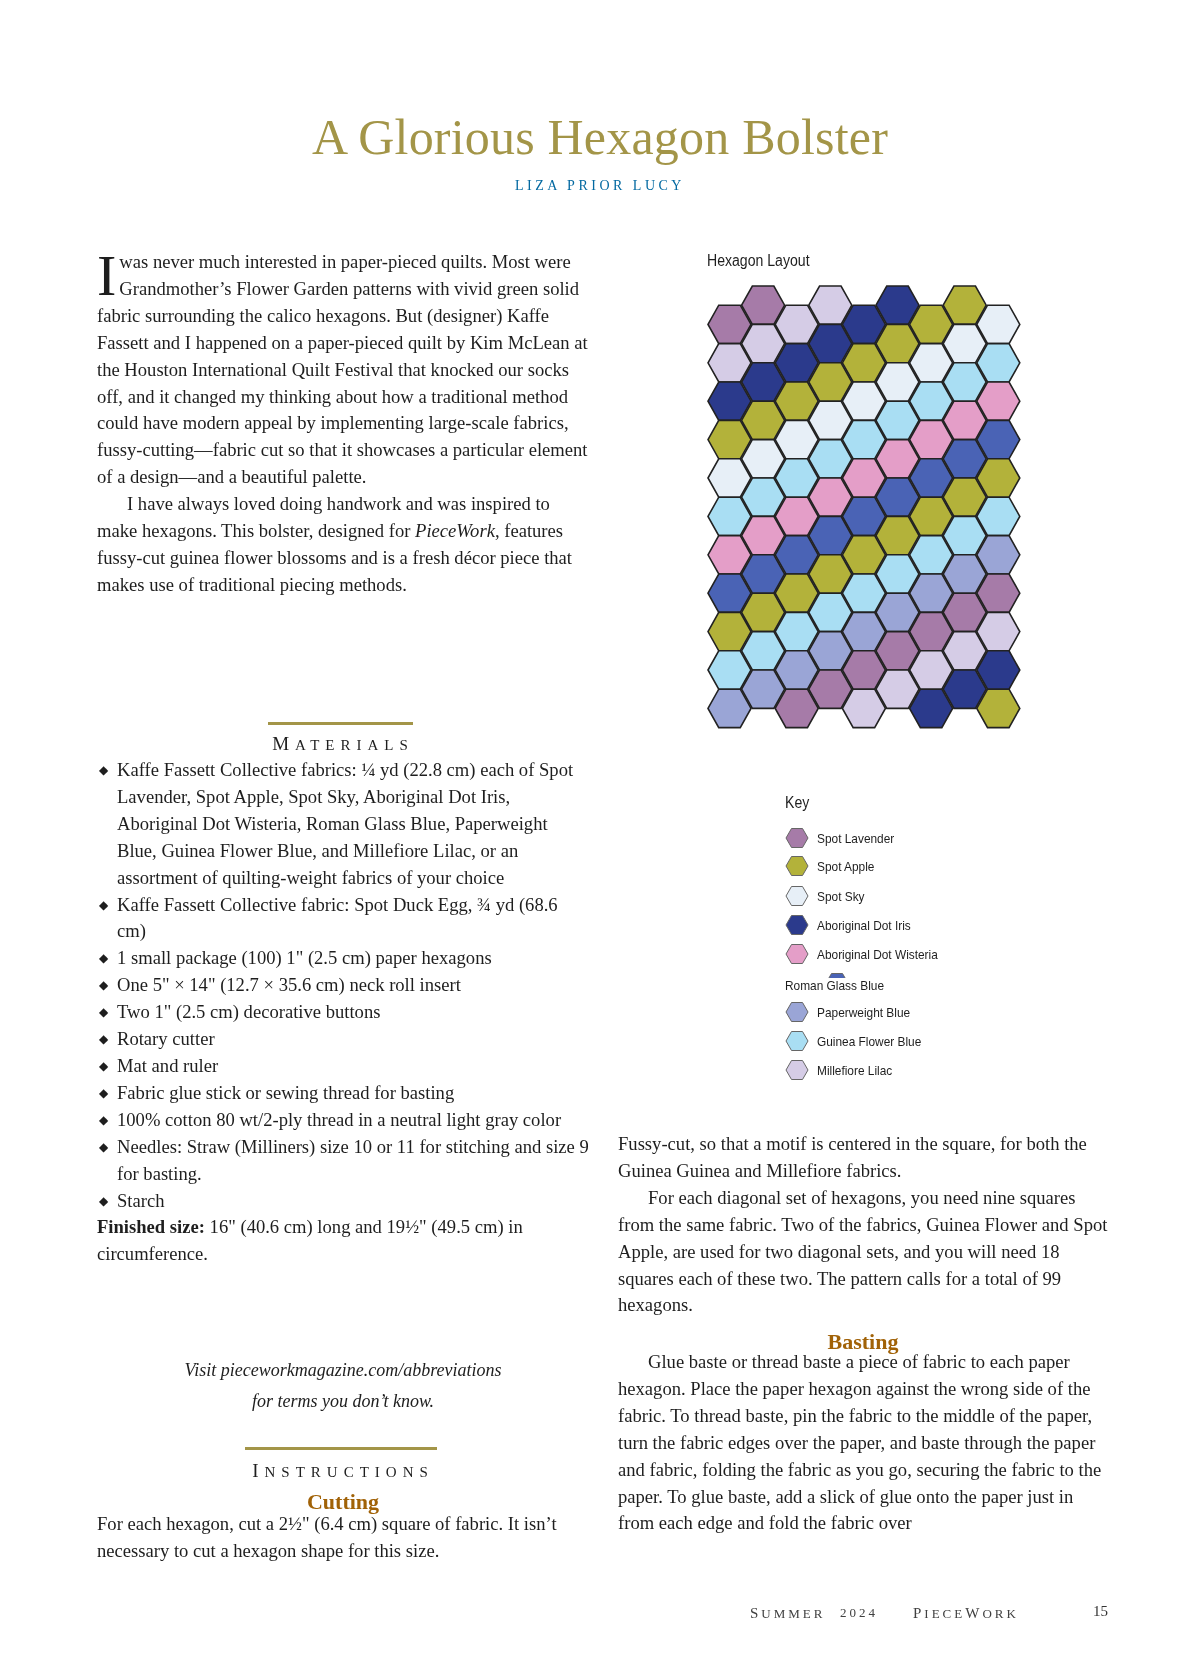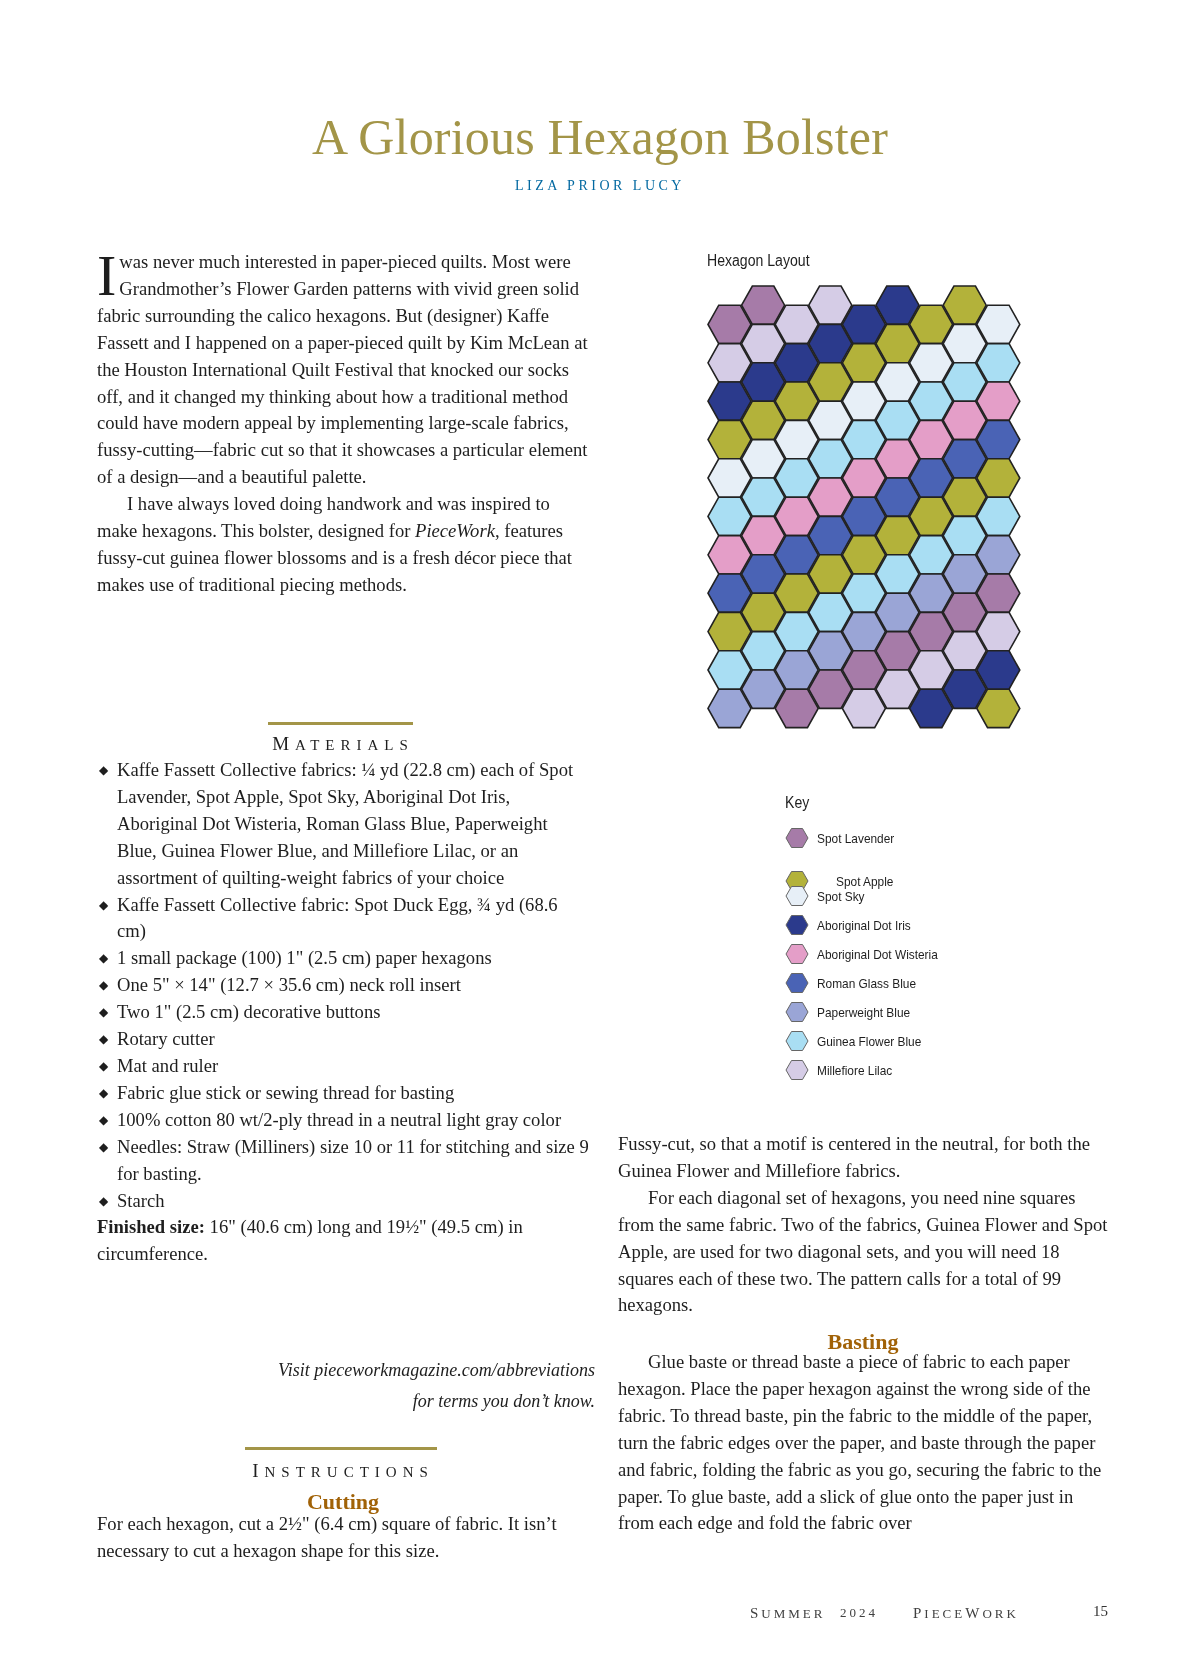--- a/index.html
+++ b/index.html
@@ -57,34 +57,34 @@
     <li><span class="bullet">◆</span><span>Rotary cutter</span></li>
     <li><span class="bullet">◆</span><span>Mat and ruler</span></li>
     <li><span class="bullet">◆</span><span>Fabric glue stick or sewing thread for basting</span></li>
     <li><span class="bullet">◆</span><span>100% cotton 80 wt/2-ply thread in a neutral light gray color</span></li>
     <li><span class="bullet">◆</span><span>Needles: Straw (Milliners) size 10 or 11 for stitching and size 9 for basting.</span></li>
     <li><span class="bullet">◆</span><span>Starch</span></li>
   </ul>
   <p class="para"><b>Finished size:</b><span> 16" (40.6 cm) long and 19½" (49.5 cm) in circumference.</span></p>
 </div>
 
-<div class="abs italic-note" style="left:103px; width:492px; top:1355px;text-align:right;">
+<div class="abs italic-note" style="left:97px; width:492px; top:1355px;">
   <div>Visit pieceworkmagazine.com/abbreviations</div>
   <div>for terms you don’t know.</div>
 </div>
 
 <div class="rule" style="left:245px; top:1447px; width:192px;"></div>
 <div class="abs section-head" style="left:97px; width:492px; top:1460px;">
   <span class="big">I</span><span>NSTRUCTIONS</span>
 </div>
 <div class="abs sub-head" style="left:97px; width:492px; top:1490px;">Cutting</div>
 <div class="abs col-left body-text" style="top:1511px;">For each hexagon, cut a 2½" (6.4 cm) square of fabric. It isn’t necessary to cut a hexagon shape for this size.</div>
 
 <div class="abs col-right body-text" style="top:1131px;">
-  <p class="para">Fussy-cut, so that a motif is centered in the neutral, for both the Guinea Flower and Millefiore fabrics.</p>
+  <p class="para">Fussy-cut, so that a motif is centered in the square, for both the Guinea Guinea and Millefiore fabrics.</p>
   <p class="para indent">For each diagonal set of hexagons, you need nine squares from the same fabric. Two of the fabrics, Guinea Flower and Spot Apple, are used for two diag­onal sets, and you will need 18 squares each of these two. The pattern calls for a total of 99 hexagons.</p>
 </div>
 <div class="abs sub-head" style="left:618px; width:490px; top:1330px;">Basting</div>
 <div class="abs col-right body-text" style="top:1349px;">
   <p class="para indent">Glue baste or thread baste a piece of fabric to each paper hexagon. Place the paper hexagon against the wrong side of the fabric. To thread baste, pin the fab­ric to the middle of the paper, turn the fabric edges over the paper, and baste through the paper and fab­ric, folding the fabric as you go, securing the fabric to the paper. To glue baste, add a slick of glue onto the paper just in from each edge and fold the fabric over</p>
 </div>
 
 <div class="abs fig-label" style="left:707px; top:252px;">Hexagon Layout</div>
 <svg class="abs" id="hexgrid" style="left:700px; top:284px;" width="330" height="460">
     <polygon points="8,40.4 18.75,21.2 40.25,21.2 51,40.4 40.25,59.599999999999994 18.75,59.599999999999994" fill="#a67ba8" stroke="#222222" stroke-width="1.6"></polygon>
@@ -189,21 +189,21 @@
   </svg>
 
 <div class="abs fig-label" style="left:785px; top:794px;">Key</div>
 <div class="abs" id="keylist" style="left:785px; top:828px; width:220px; height:270px;">
     <div class="key-item" style="top: 0px;">
       <svg width="24" height="20">
         <polygon points="1,10 6.5,0.5 17.5,0.5 23,10 17.5,19.5 6.5,19.5" fill="#a67ba8" stroke="#666" stroke-width="1"></polygon>
       </svg>
       <span class="key-label">Spot Lavender</span>
     </div>
-    <div class="key-item" style="top: 43px; gap: 19px;">
+    <div class="key-item" style="top: 28px;">
       <svg width="24" height="20">
         <polygon points="1,10 6.5,0.5 17.5,0.5 23,10 17.5,19.5 6.5,19.5" fill="#b3b23a" stroke="#666" stroke-width="1"></polygon>
       </svg>
       <span class="key-label">Spot Apple</span>
     </div>
     <div class="key-item" style="top: 58px;">
       <svg width="24" height="20">
         <polygon points="1,10 6.5,0.5 17.5,0.5 23,10 17.5,19.5 6.5,19.5" fill="#e7eff7" stroke="#666" stroke-width="1"></polygon>
       </svg>
       <span class="key-label">Spot Sky</span>
@@ -213,21 +213,21 @@
         <polygon points="1,10 6.5,0.5 17.5,0.5 23,10 17.5,19.5 6.5,19.5" fill="#2b3a8c" stroke="#666" stroke-width="1"></polygon>
       </svg>
       <span class="key-label">Aboriginal Dot Iris</span>
     </div>
     <div class="key-item" style="top: 116px;">
       <svg width="24" height="20">
         <polygon points="1,10 6.5,0.5 17.5,0.5 23,10 17.5,19.5 6.5,19.5" fill="#e49ec8" stroke="#666" stroke-width="1"></polygon>
       </svg>
       <span class="key-label">Aboriginal Dot Wisteria</span>
     </div>
-    <div class="key-item" style="top: 145px;">
+    <div class="key-item" style="top: 145px; flex-direction: column;">
       <svg width="24" height="20">
         <polygon points="1,10 6.5,0.5 17.5,0.5 23,10 17.5,19.5 6.5,19.5" fill="#4a63b5" stroke="#666" stroke-width="1"></polygon>
       </svg>
       <span class="key-label">Roman Glass Blue</span>
     </div>
     <div class="key-item" style="top: 174px;">
       <svg width="24" height="20">
         <polygon points="1,10 6.5,0.5 17.5,0.5 23,10 17.5,19.5 6.5,19.5" fill="#9aa5d6" stroke="#666" stroke-width="1"></polygon>
       </svg>
       <span class="key-label">Paperweight Blue</span>

